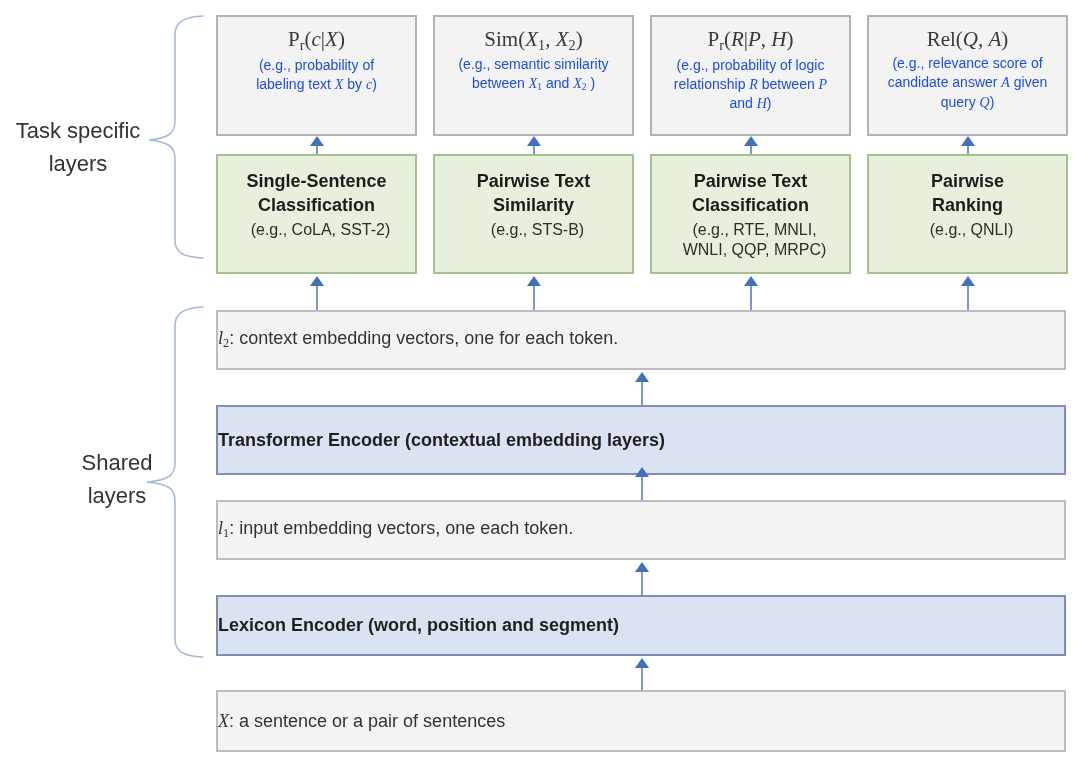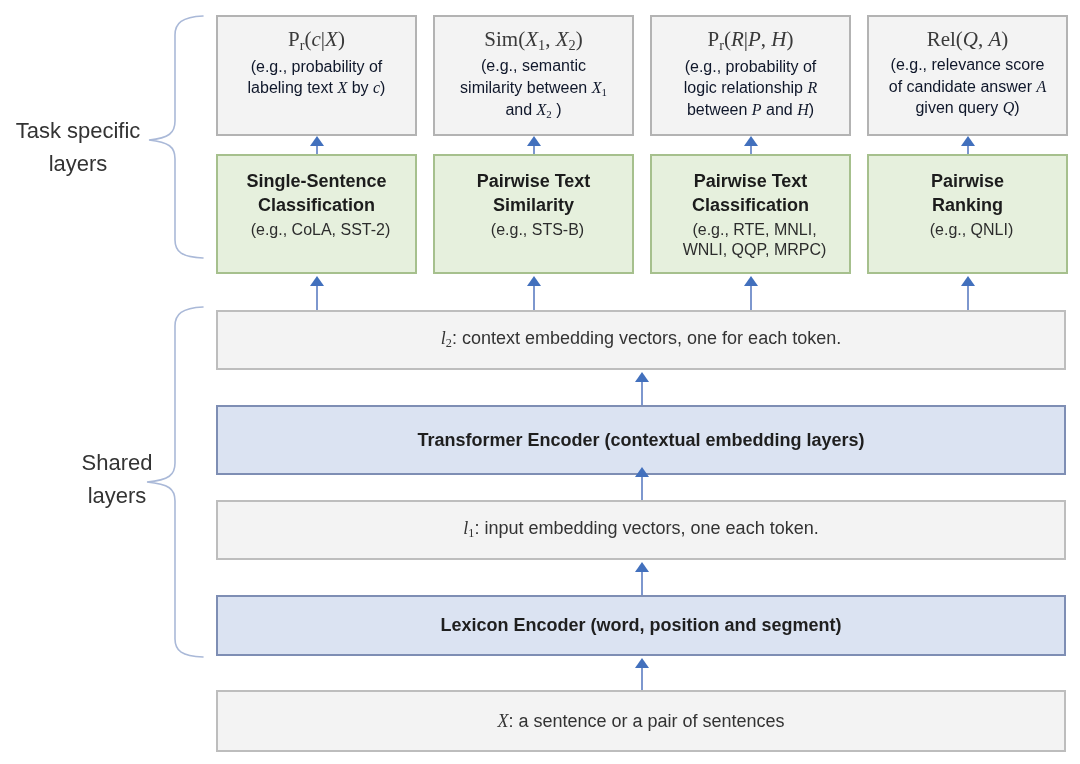--- a/index.html
+++ b/index.html
@@ -16,35 +16,35 @@
   .side-label.task   { top:114px; }
   .side-label.shared { top:446px;margin-left:39px; }
 
   
   .fbox {
     position:absolute; top:15px; width:201px; height:121px; box-sizing:border-box;
     background:var(--output-fill,#f3f3f3); border:2px solid var(--output-border,#b3b3b3);
     text-align:center; padding-top:9px;
   }
   .ftitle { font-family:"Liberation Serif", serif; font-size:21px; color:#3a3a3a; line-height:1.3; }
-  .fdesc  { font-size:16px; color:#0f172a; line-height:1.34; max-width:164px; margin:1px auto 0; }
+  .fdesc  { font-size:14px; color:#1d4ed8; line-height:1.34; max-width:164px; margin:1px auto 0; }
 
   
   .tbox {
     position:absolute; top:154px; width:201px; height:120px; box-sizing:border-box;
     background:var(--task-fill,#e6f0dd); border:2px solid var(--task-border,#a6c08d);
     text-align:center; padding-top:13px;
   }
   .ttitle    { font-weight:bold; font-size:18px; color:#1c1c1c; line-height:1.35; }
   .texamples { font-size:16px; color:#2d2d2d; line-height:1.3; margin-top:2px;margin-left:8px; }
 
   
   .bar {
     position:absolute; left:216px; width:850px; box-sizing:border-box;
-    display:flex; align-items:center; justify-content:center; text-align:center;
+    display:flex; align-items:center; justify-content:flex-start; text-align:center;
   }
   .bar.gray { background:var(--bar-fill,#f3f3f3); border:2px solid var(--bar-border,#bdbdbd); }
   .bar.blue { background:var(--encoder-fill,#dbe3f2); border:2px solid var(--encoder-border,#7e8eb4); }
   .bar .bold-label { font-weight:bold; font-size:18px; color:#1f1f1f; }
   .bar .seg-line   { font-size:18px; color:#333333; }
 
   
   .seg-p    {}
   .seg-it   { font-family:"Liberation Serif", serif; font-style:italic; }
   .seg-rm   { font-family:"Liberation Serif", serif; }

